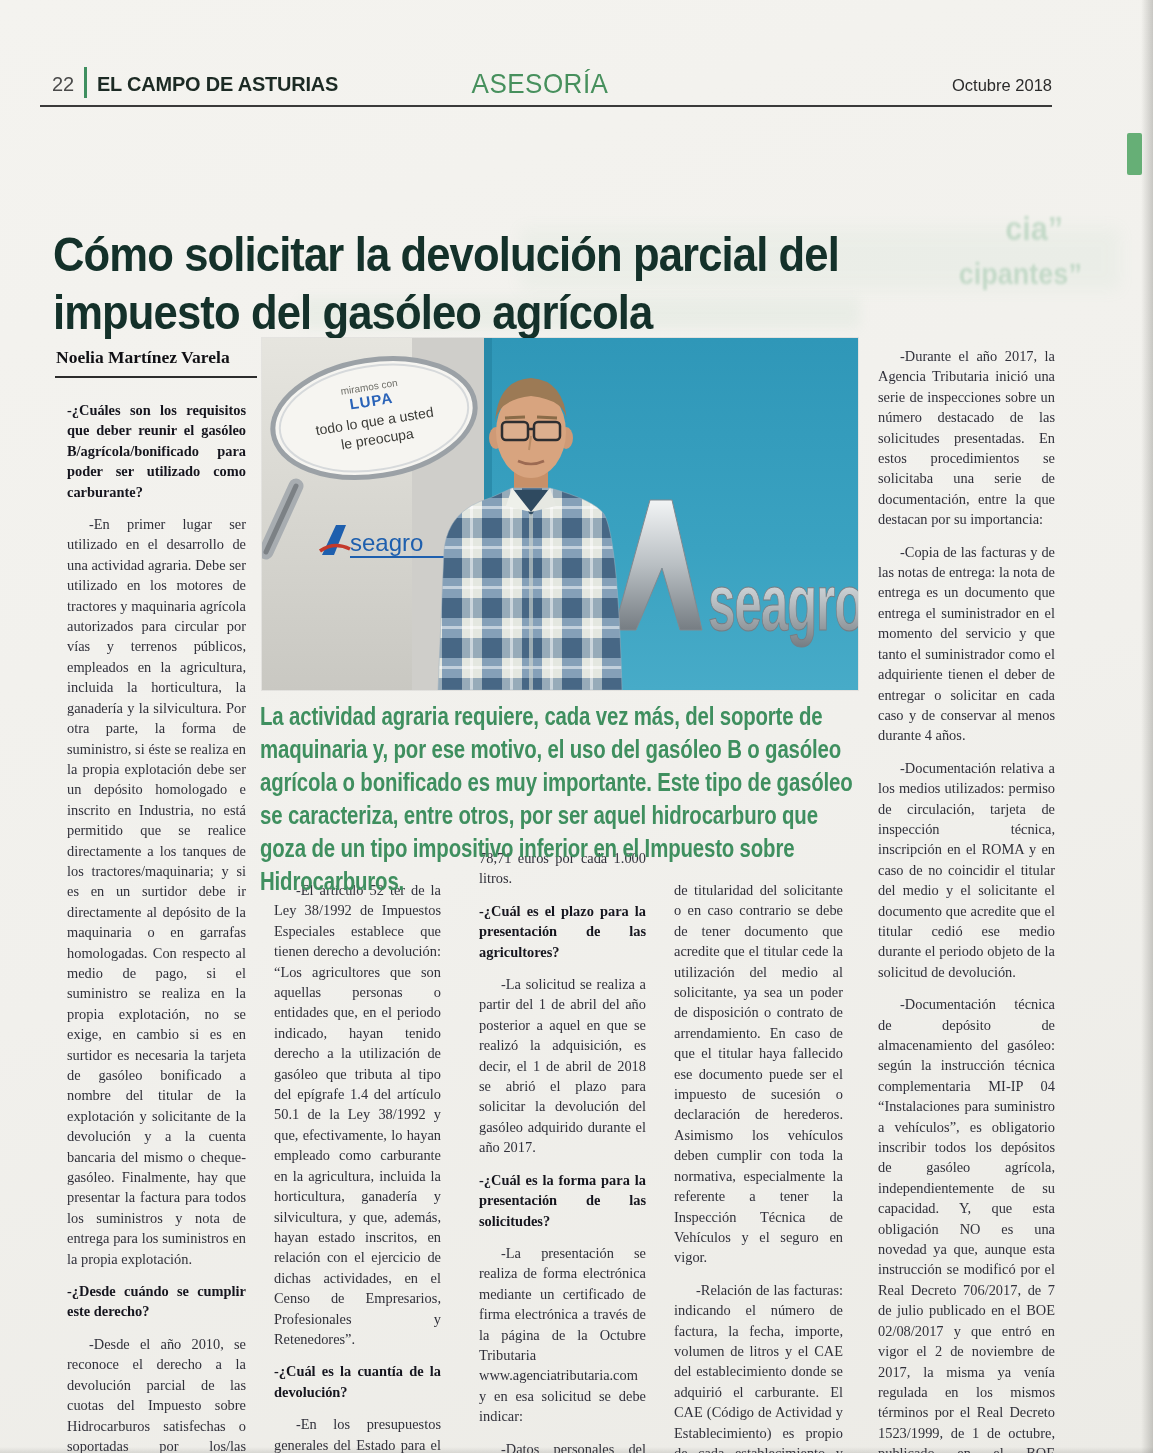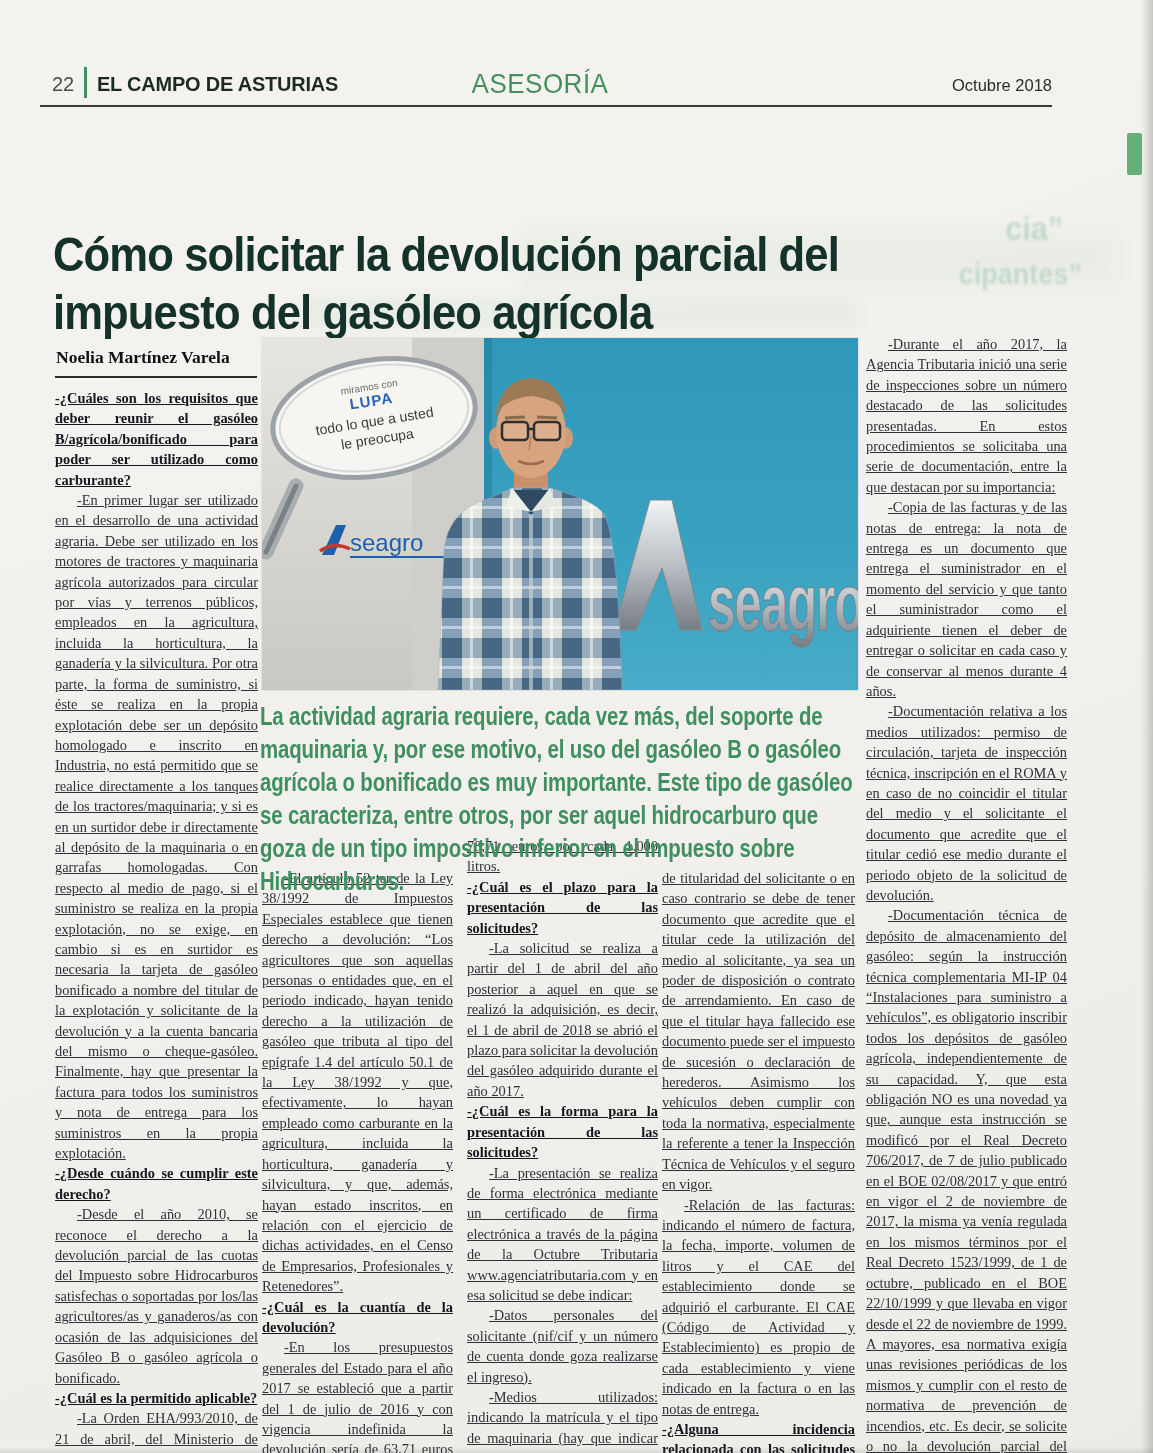--- a/index.html
+++ b/index.html
@@ -29,21 +29,21 @@
   .bleed-frag.f2{left:952px;top:256px;font-size:30px;}
   
   .byline{position:absolute;left:56px;top:346px;font:700 17.5px/22px "Liberation Serif",serif;color:#101014;}
   .byline-rule{position:absolute;left:55px;top:376px;width:202px;height:2px;background:#2c2c2c;}
   .col{position:absolute;}
   .col-left{left:55px;top:388px;width:203px;height:1020px;}
   .col-2{left:262px;top:868px;width:191px;height:580px;}
   .col-3{left:467px;top:836px;width:191px;height:580px;}
   .col-4{left:662px;top:868px;width:193px;height:580px;}
   .col-right{left:866px;top:334px;width:201px;height:1115px;}
-  .para{margin:0;text-align:justify;font:14.4px/20.4px "Liberation Serif",serif;color:#30303a;text-decoration:underline;}
+  .para{margin:12px;text-align:justify;font:14.4px/20.4px "Liberation Serif",serif;color:#30303a;}
   .para.question{font-weight:700;color:#15151e;}
   .para.answer{text-indent:22px;}
   .para.cont{text-indent:0;}
   
   .photo{position:absolute;left:262px;top:338px;width:596px;height:352px;margin:0;box-shadow:0 0 0 1px rgba(0,0,0,.06);}
   
   .caption{position:absolute;left:260px;top:700px;width:765px;transform:scaleX(.785);transform-origin:left;
     font:700 26px/33px "Liberation Sans",sans-serif;color:#3f8f5f;letter-spacing:-.2px;}
   
   .green-mark{position:absolute;left:1127px;top:133px;width:15px;height:42px;background:#57a768;border-radius:2px;opacity:.9;}
@@ -83,21 +83,21 @@
       <p class="para question">-¿Cuál es la permitido aplicable?</p>
       <p class="para answer">-La Orden EHA/993/2010, de 21 de abril, del Ministerio de Hacienda, por la que se establece el procedimiento para la devolución parcial de las cuotas del Impuesto sobre Hidrocarburos soportados por los agricultores y ganaderos.</p>
     </div>
   <div class="col col-2">
       <p class="para answer">-El artículo 52 ter de la Ley 38/1992 de Impuestos Especiales establece que tienen derecho a devolución: “Los agricultores que son aquellas personas o entidades que, en el periodo indicado, hayan tenido derecho a la utilización de gasóleo que tributa al tipo del epígrafe 1.4 del artículo 50.1 de la Ley 38/1992 y que, efectivamente, lo hayan empleado como carburante en la agricultura, incluida la horticultura, ganadería y silvicultura, y que, además, hayan estado inscritos, en relación con el ejercicio de dichas actividades, en el Censo de Empresarios, Profesionales y Retenedores”.</p>
       <p class="para question">-¿Cuál es la cuantía de la devolución?</p>
       <p class="para answer">-En los presupuestos generales del Estado para el año 2017 se estableció que a partir del 1 de julio de 2016 y con vigencia indefinida la devolución sería de 63,71 euros por cada 1.000 litros, hasta esa fecha el importe era de</p>
     </div>
   <div class="col col-3">
       <p class="para answer cont">78,71 euros por cada 1.000 litros.</p>
-      <p class="para question">-¿Cuál es el plazo para la presentación de las solicitudes?</p>
+      <p class="para question">-¿Cuál es el plazo para la presentación de las agricultores?</p>
       <p class="para answer">-La solicitud se realiza a partir del 1 de abril del año posterior a aquel en que se realizó la adquisición, es decir, el 1 de abril de 2018 se abrió el plazo para solicitar la devolución del gasóleo adquirido durante el año 2017.</p>
       <p class="para question">-¿Cuál es la forma para la presentación de las solicitudes?</p>
       <p class="para answer">-La presentación se realiza de forma electrónica mediante un certificado de firma electrónica a través de la página de la Octubre Tributaria www.agenciatributaria.com y en esa solicitud se debe indicar:</p>
       <p class="para answer">-Datos personales del solicitante (nif/cif y un número de cuenta donde goza realizarse el ingreso).</p>
       <p class="para answer">-Medios utilizados: indicando la matrícula y el tipo de maquinaria (hay que indicar si es un tractor u otro tipo de maquinaria). Los medios utilizados deben ser</p>
     </div>
   <div class="col col-4">
       <p class="para answer cont">de titularidad del solicitante o en caso contrario se debe de tener documento que acredite que el titular cede la utilización del medio al solicitante, ya sea un poder de disposición o contrato de arrendamiento. En caso de que el titular haya fallecido ese documento puede ser el impuesto de sucesión o declaración de herederos. Asimismo los vehículos deben cumplir con toda la normativa, especialmente la referente a tener la Inspección Técnica de Vehículos y el seguro en vigor.</p>
       <p class="para answer">-Relación de las facturas: indicando el número de factura, la fecha, importe, volumen de litros y el CAE del establecimiento donde se adquirió el carburante. El CAE (Código de Actividad y Establecimiento) es propio de cada establecimiento y viene indicado en la factura o en las notas de entrega.</p>
       <p class="para question">-¿Alguna incidencia relacionada con las solicitudes de los consumos del año 2016?</p>

